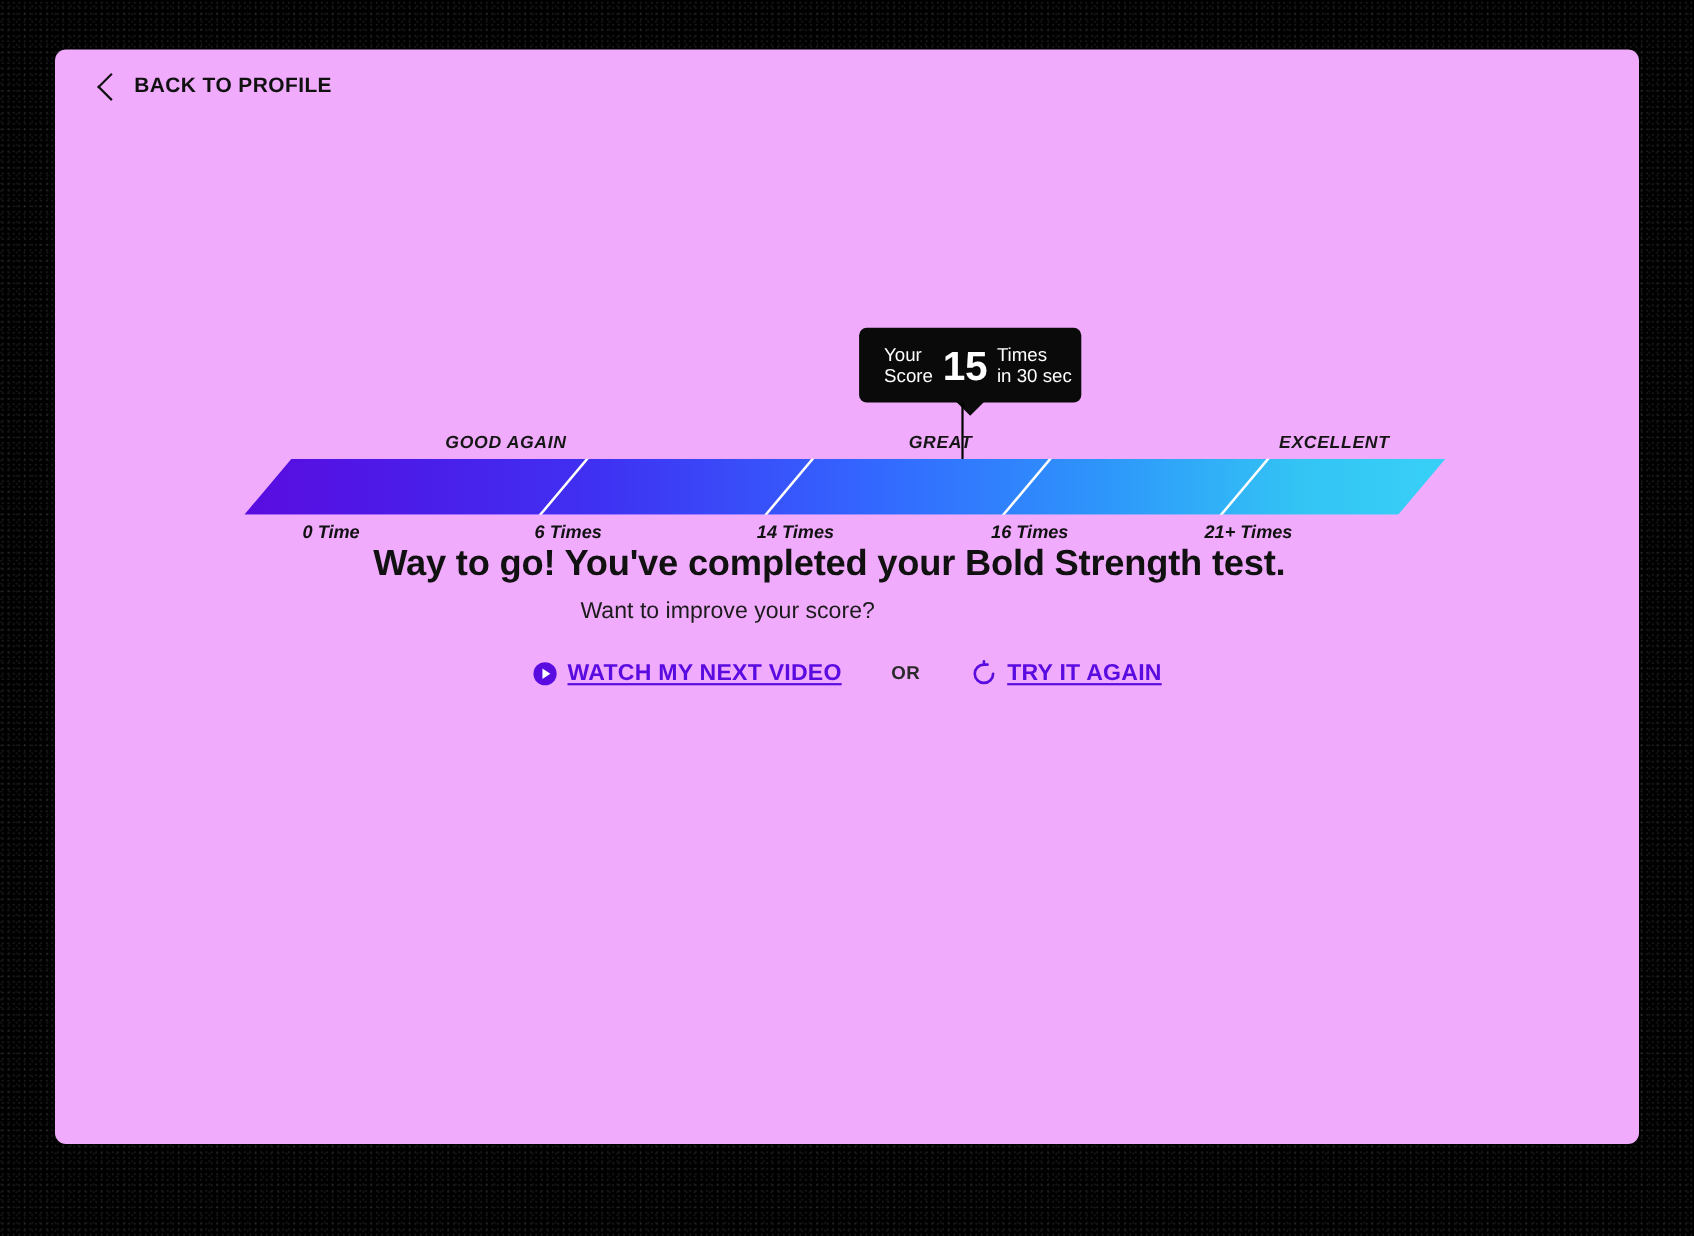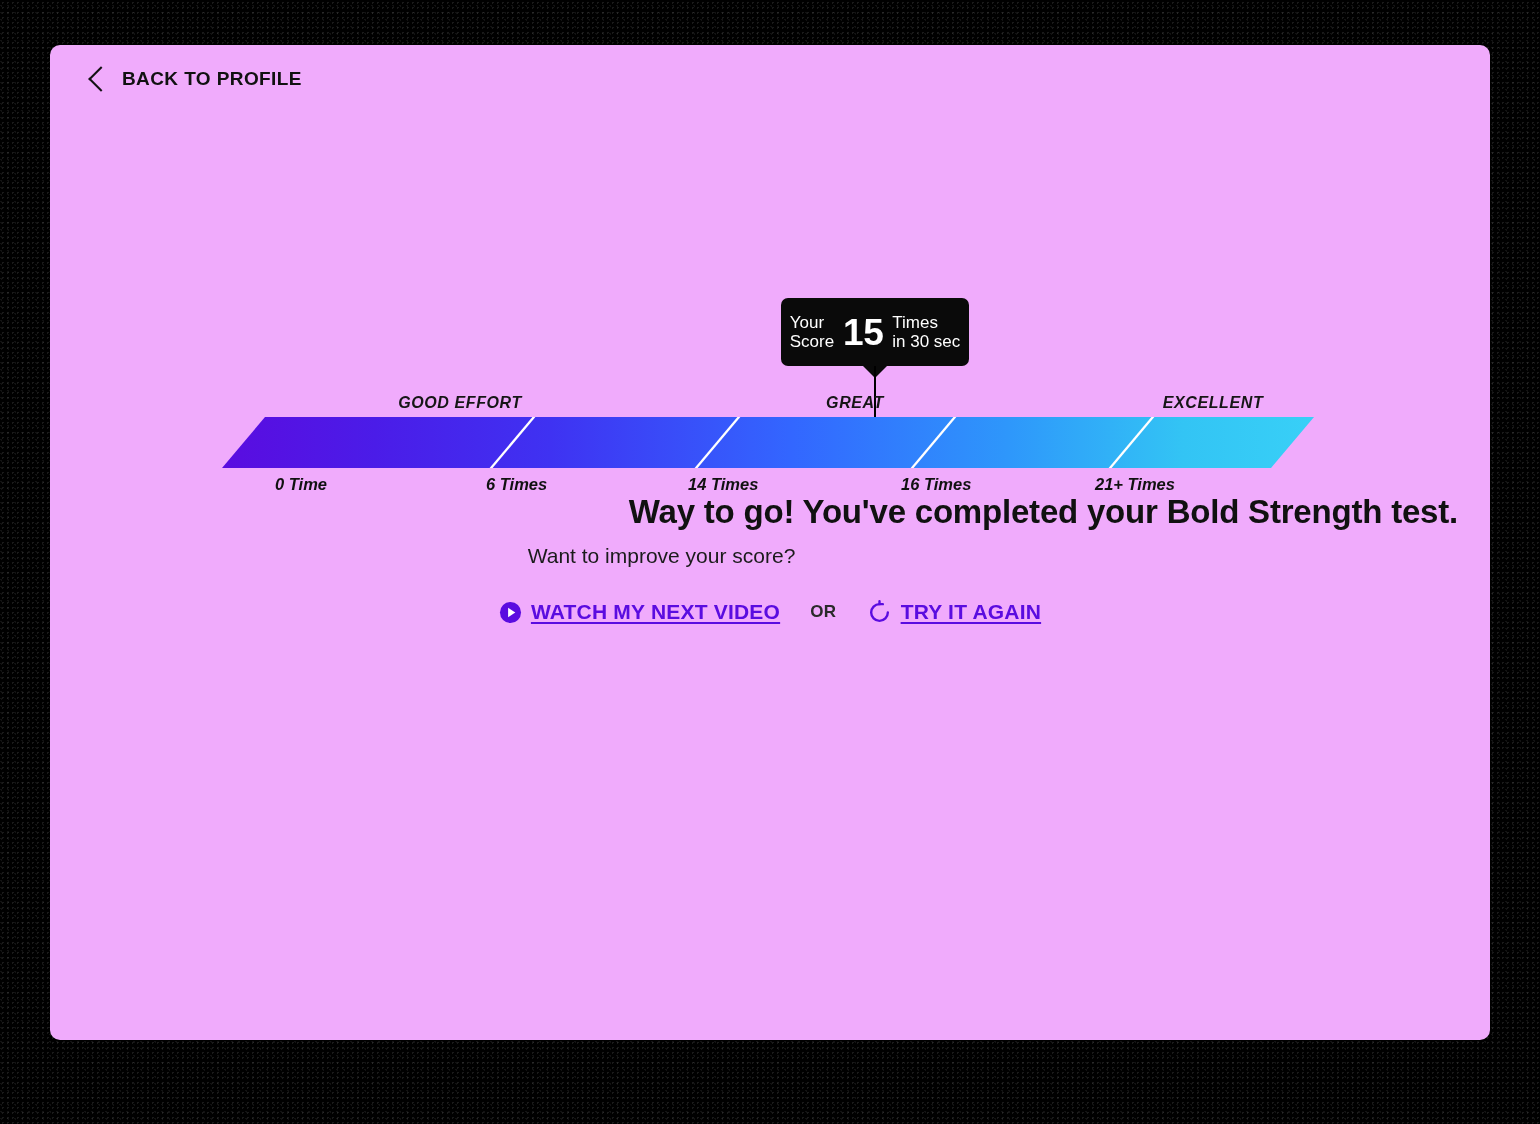--- a/index.html
+++ b/index.html
@@ -80,20 +80,21 @@
     top: 103px;
     width: 188px;
     height: 68px;
     background: #0a0a0a;
     border-radius: 7px;
     display: flex;
     align-items: center;
     justify-content: center;
     gap: 9px;
     color: #ffffff;
+    padding-left: 14px;
   }
   #tooltip .two-line {
     font-size: 17px;
     line-height: 19px;
     font-weight: 400;
     text-align: left;
     white-space: pre-line;
   }
   #tooltip .big {
     font-size: 37px;
@@ -185,21 +186,21 @@
     color: #111111;
     white-space: nowrap;
   }
 
   
   #headline {
     position: absolute;
     left: 0;
     top: 448px;
     width: 1408px;
-    text-align: right;
+    text-align: center;
     font-size: 33px;
     font-weight: 700;
     color: #111111;
     letter-spacing: -0.2px;
   }
   #subhead {
     position: absolute;
     left: 0;
     top: 499px;
     width: 1223px;
@@ -210,21 +211,21 @@
   }
 
   #actions {
     position: absolute;
     left: 0;
     top: 545px;
     width: 1440px;
     display: flex;
     align-items: center;
     justify-content: center;
-    gap: 26px;
+    gap: 41px;
   }
   .action-link {
     display: flex;
     align-items: center;
     gap: 9px;
     cursor: pointer;
     text-decoration: none;
   }
   .action-link .txt {
     font-size: 21px;
@@ -264,21 +265,21 @@
       <span class="two-line">Times
 in 30 sec</span>
       <span class="pointer"></span>
     </div>
 
     <div id="marker-stem"></div>
     <svg id="marker-slant" viewBox="0 0 44 49" preserveAspectRatio="none">
       <line x1="43" y1="0" x2="0" y2="49" stroke="#000000" stroke-width="3"></line>
     </svg>
 
-    <div class="band-label" style="left:410px;">GOOD EFFORT</div>
+    <div class="band-label" style="left:410px;">GOOD AGAIN</div>
     <div class="band-label" style="left:805px;">GREAT</div>
     <div class="band-label" style="left:1163px;">EXCELLENT</div>
 
     <div id="bar-wrap">
       <div id="bar"></div>
       <div class="divider" style="left:289px;"></div>
       <div class="divider" style="left:494px;"></div>
       <div class="divider" style="left:710px;"></div>
       <div class="divider" style="left:908px;"></div>
     </div>

